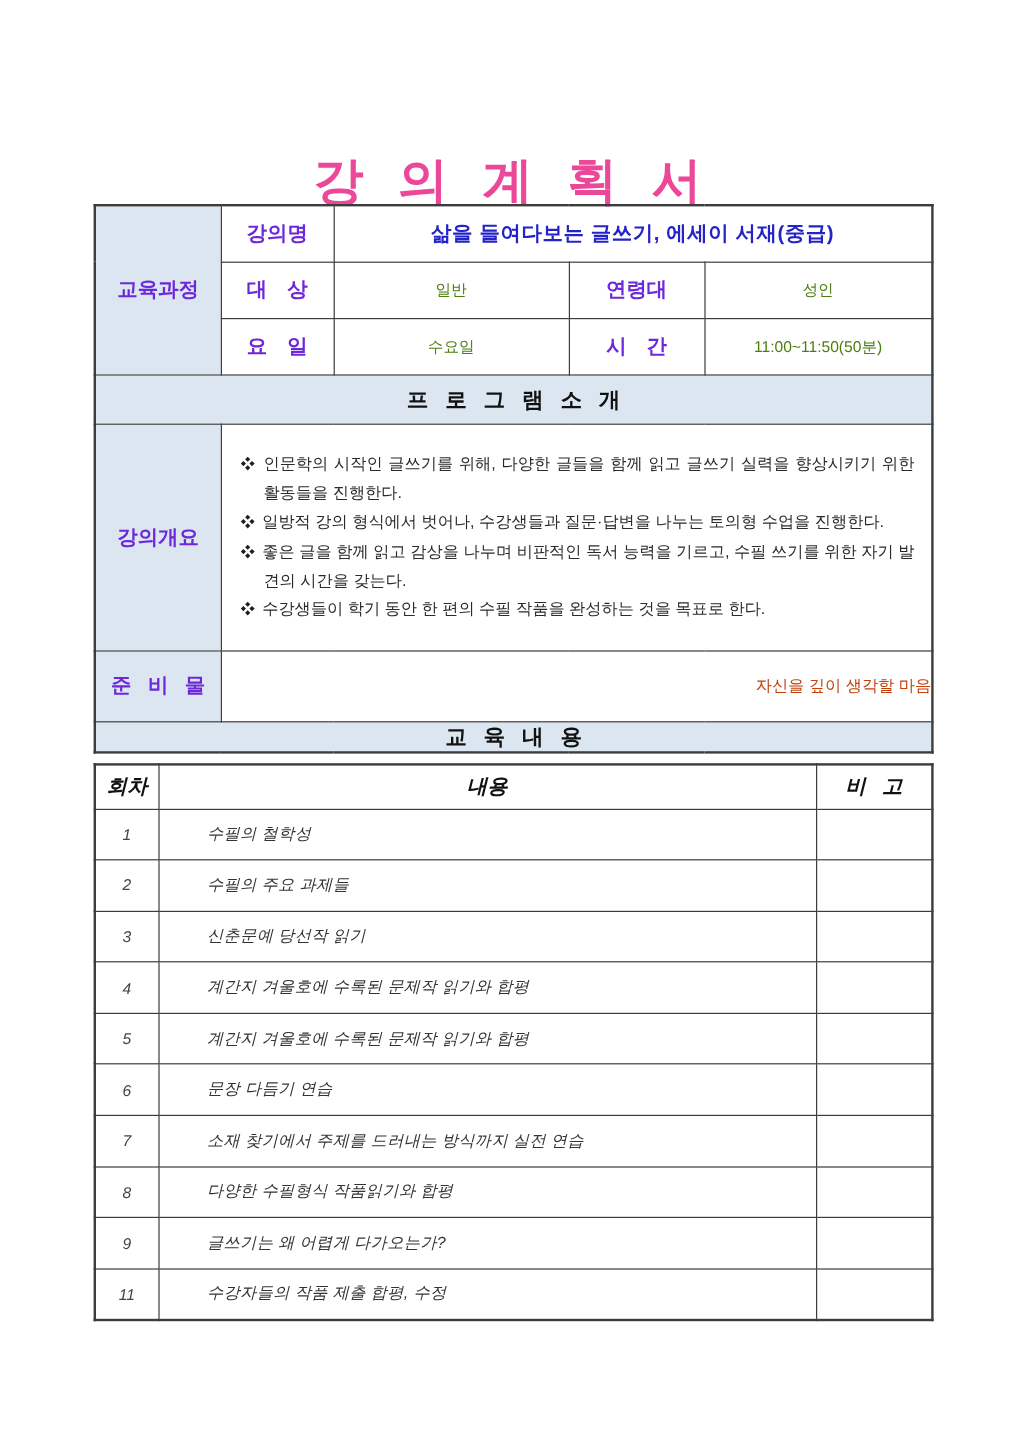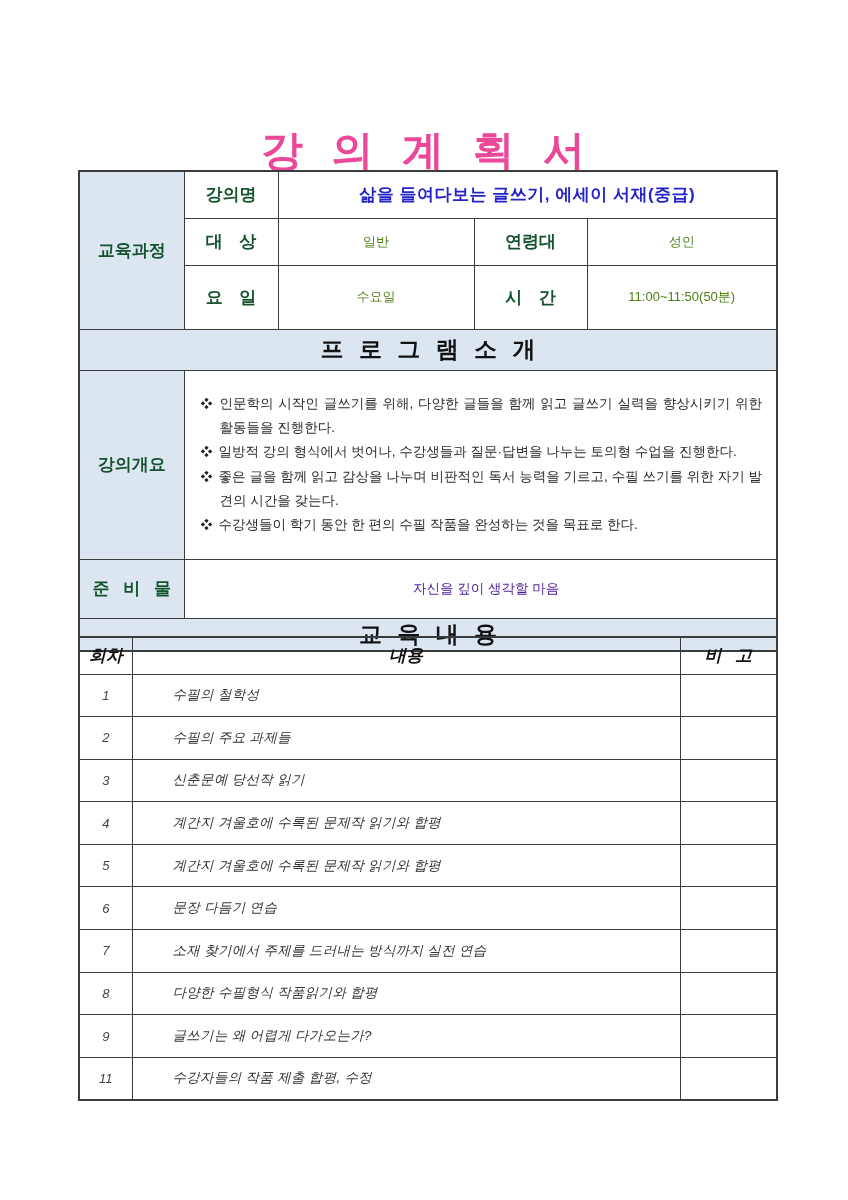--- a/index.html
+++ b/index.html
@@ -15,49 +15,49 @@
     font-family:"Liberation Serif", serif;
     font-size:42px; font-weight:bold; color:#ec4899;
     word-spacing:14px; letter-spacing:2px;margin-top:24px;
   }
   table { border-collapse:collapse; table-layout:fixed; }
   .t1 { position:absolute; left:78px; top:170px; width:698px; border:2px solid #3c3c3c; }
   .t2 { position:absolute; left:78px; top:636px; width:698px; border:2px solid #3c3c3c;font-style:italic; }
   td { border:1px solid #3c3c3c; vertical-align:middle; overflow:hidden; }
   .fill { background:#dce6f1; }
   .lbl {
-    font-weight:bold; font-size:17px; text-align:center; color:#14532d;
+    font-weight:bold; font-size:17px; text-align:center; color:#6d28d9;
   }
   .spread { word-spacing:12px; }
   .spread-sm { word-spacing:9px; }
   .val { font-size:13px; text-align:center; color:#4d7c0f; }
   .lecture-name {
     font-weight:bold; font-size:17px; text-align:center;
     color:#2323c8; letter-spacing:0.5px;
   }
   .sec-banner {
-    font-weight:bold; font-size:23px; text-align:center; color:#111;
+    font-weight:bold; font-size:18px; text-align:center; color:#111;
     background:#dce6f1; word-spacing:9px;
   }
   .overview-cell { vertical-align:middle; padding:10px 14px 10px 16px; background:#fff; }
   .bullet-line {
     font-size:13.5px; color:#2a2a2a; line-height:1.78;
     text-align:justify; padding-left:19px; text-indent:-19px;
   }
   .bullet-mark { font-size:12px; margin-right:6px; color:#1e1e1e; }
   .materials-val {
-    font-size:13.5px; color:#4c1d95; text-align:center; padding-left:12px;
+    font-size:13.5px; color:#c2410c; text-align:right; padding-left:12px;
   }
   .t2 .hdr td { font-weight:bold; font-size:17px; text-align:center; color:#111; }
   .session-no { font-size:13px; text-align:center; color:#444; }
   .session-text {
     font-size:13.5px; color:#333; text-align:left; padding-left:40px;
     letter-spacing:0.3px;
   }
-  .r1 { height:47px; } .r2 { height:47px; } .r3 { height:64px; }
+  .r1 { height:47px; } .r2 { height:47px; } .r3 { height:47px; }
   .r-banner { height:41px; }
   .r-overview { height:189px; }
   .r-materials { height:59px; }
   .r-banner2 { height:26px;border-radius:12px; }
   .t2 .hdr { height:37px; }
   .t2 .row { height:42.6px; }
 </style>
 </head>
 <body>
 

